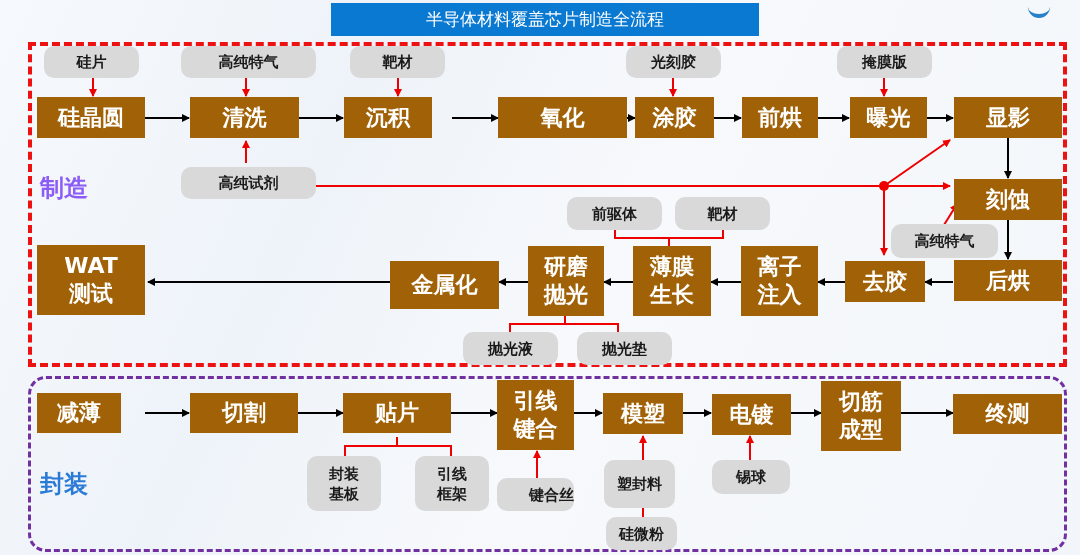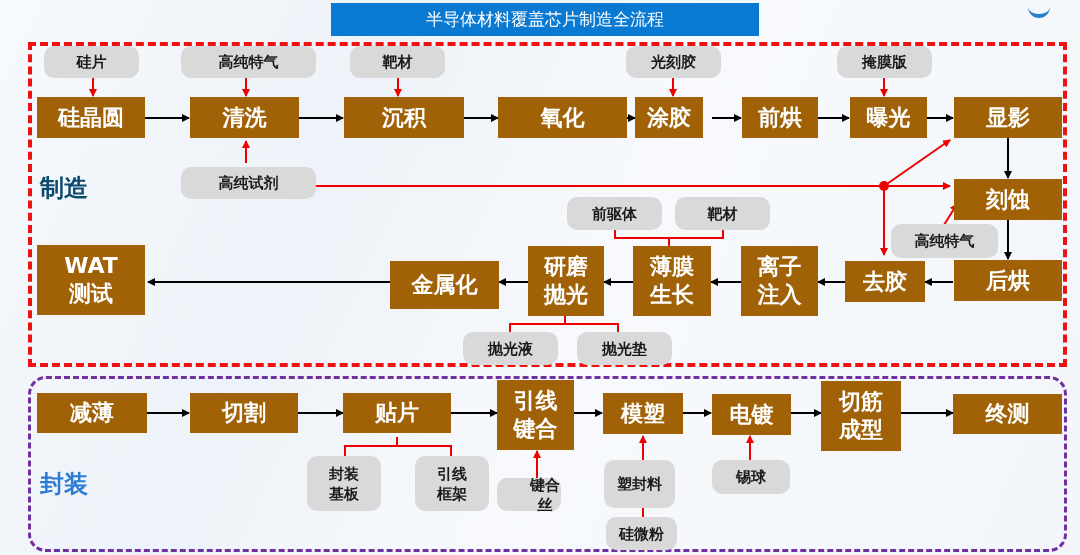--- a/index.html
+++ b/index.html
@@ -17,21 +17,21 @@
     position: absolute; left: 28px; top: 42px; width: 1039px; height: 325px;
     border: 4px dashed #ee1111; box-sizing: border-box;
   }
   .frame-pkg {
     position: absolute; left: 28px; top: 376px; width: 1039px; height: 176px;
     border: 3px dashed #7030a0; box-sizing: border-box; border-radius: 18px;
   }
   .sec-label {
     position: absolute; font-size: 24px; font-weight: bold;
   }
-  .sec-mfg { left: 40px; top: 172px; color: #0c4a6e; }
+  .sec-mfg { left: 40px; top: 172px; color: #8b5cf6; }
   .sec-pkg { left: 40px; top: 468px; color: #2b7bd6; }
   .box {
     position: absolute; background: #a16207; color: #fff; font-weight: bold;
     display: flex; align-items: center; justify-content: center; text-align: center;
     font-size: 22px; line-height: 28px; box-sizing: border-box;
   }
   .mat {
     position: absolute; background: #d9d9d9; color: #1a1a1a; font-weight: bold;
     display: flex; align-items: center; justify-content: center; text-align: center;
     font-size: 15px; line-height: 20px; box-sizing: border-box; border-radius: 10px;
@@ -107,23 +107,23 @@
     <line x1="537" y1="478" x2="537" y2="451" marker-end="url(#ar)"></line>
     <line x1="643" y1="460" x2="643" y2="436" marker-end="url(#ar)"></line>
     <line x1="643" y1="517" x2="643" y2="493" marker-end="url(#ar)"></line>
     <line x1="750" y1="460" x2="750" y2="436" marker-end="url(#ar)"></line>
   </g>
   <circle cx="884" cy="186" r="5" fill="#ee0000"></circle>
 </svg>
 
 <div class="box" style="left:37px;top:97px;width:108px;height:41px;">硅晶圆</div>
 <div class="box" style="left:190px;top:97px;width:109px;height:41px;font-family:Liberation Serif, serif;">清洗</div>
-<div class="box" style="left:344px;top:97px;width:120px;height:41px;">沉积</div>
+<div class="box" style="left:344px;top:97px;width:88px;height:41px;">沉积</div>
 <div class="box" style="left:498px;top:97px;width:129px;height:41px;">氧化</div>
-<div class="box" style="left:635px;top:97px;width:68px;height:41px;">涂胶</div>
+<div class="box" style="left:635px;top:97px;width:79px;height:41px;">涂胶</div>
 <div class="box" style="left:742px;top:97px;width:76px;height:41px;">前烘</div>
 <div class="box" style="left:850px;top:97px;width:77px;height:41px;">曝光</div>
 <div class="box" style="left:954px;top:97px;width:108px;height:41px;">显影</div>
 <div class="box" style="left:954px;top:179px;width:108px;height:41px;">刻蚀</div>
 <div class="box" style="left:954px;top:260px;width:108px;height:41px;">后烘</div>
 <div class="box" style="left:845px;top:261px;width:80px;height:41px;">去胶</div>
 <div class="box" style="left:741px;top:246px;width:77px;height:70px;white-space:pre-line;">离子
 注入</div>
 <div class="box" style="left:633px;top:246px;width:78px;height:70px;white-space:pre-line;">薄膜
 生长</div>
@@ -138,31 +138,31 @@
 <div class="mat" style="left:350px;top:46px;width:95px;height:32px;">靶材</div>
 <div class="mat" style="left:626px;top:46px;width:95px;height:32px;">光刻胶</div>
 <div class="mat" style="left:837px;top:46px;width:95px;height:32px;">掩膜版</div>
 <div class="mat" style="left:181px;top:167px;width:135px;height:32px;">高纯试剂</div>
 <div class="mat" style="left:891px;top:224px;width:107px;height:34px;">高纯特气</div>
 <div class="mat" style="left:567px;top:197px;width:95px;height:33px;">前驱体</div>
 <div class="mat" style="left:675px;top:197px;width:95px;height:33px;">靶材</div>
 <div class="mat" style="left:463px;top:332px;width:95px;height:33px;">抛光液</div>
 <div class="mat" style="left:577px;top:332px;width:95px;height:33px;">抛光垫</div>
 
-<div class="box" style="left:37px;top:393px;width:110px;height:40px;">减薄</div>
+<div class="box" style="left:37px;top:393px;width:84px;height:40px;">减薄</div>
 <div class="box" style="left:190px;top:393px;width:108px;height:40px;">切割</div>
 <div class="box" style="left:343px;top:393px;width:108px;height:40px;">贴片</div>
 <div class="box" style="left:497px;top:380px;width:77px;height:70px;white-space:pre-line;">引线
 键合</div>
 <div class="box" style="left:603px;top:393px;width:80px;height:41px;">模塑</div>
 <div class="box" style="left:712px;top:394px;width:79px;height:41px;">电镀</div>
 <div class="box" style="left:821px;top:381px;width:80px;height:70px;white-space:pre-line;">切筋
 成型</div>
 <div class="box" style="left:953px;top:394px;width:109px;height:40px;">终测</div>
 
 <div class="mat" style="left:307px;top:456px;width:74px;height:55px;white-space:pre-line;">封装
 基板</div>
 <div class="mat" style="left:415px;top:456px;width:74px;height:55px;white-space:pre-line;">引线
 框架</div>
-<div class="mat" style="left:497px;top:478px;width:64px;height:33px;padding-left:32px;">键合丝</div>
+<div class="mat" style="left:497px;top:478px;width:77px;height:33px;padding-left:32px;">键合丝</div>
 <div class="mat" style="left:604px;top:460px;width:71px;height:48px;">塑封料</div>
 <div class="mat" style="left:606px;top:517px;width:71px;height:33px;">硅微粉</div>
 <div class="mat" style="left:712px;top:460px;width:78px;height:34px;">锡球</div>
 
 </body></html>

